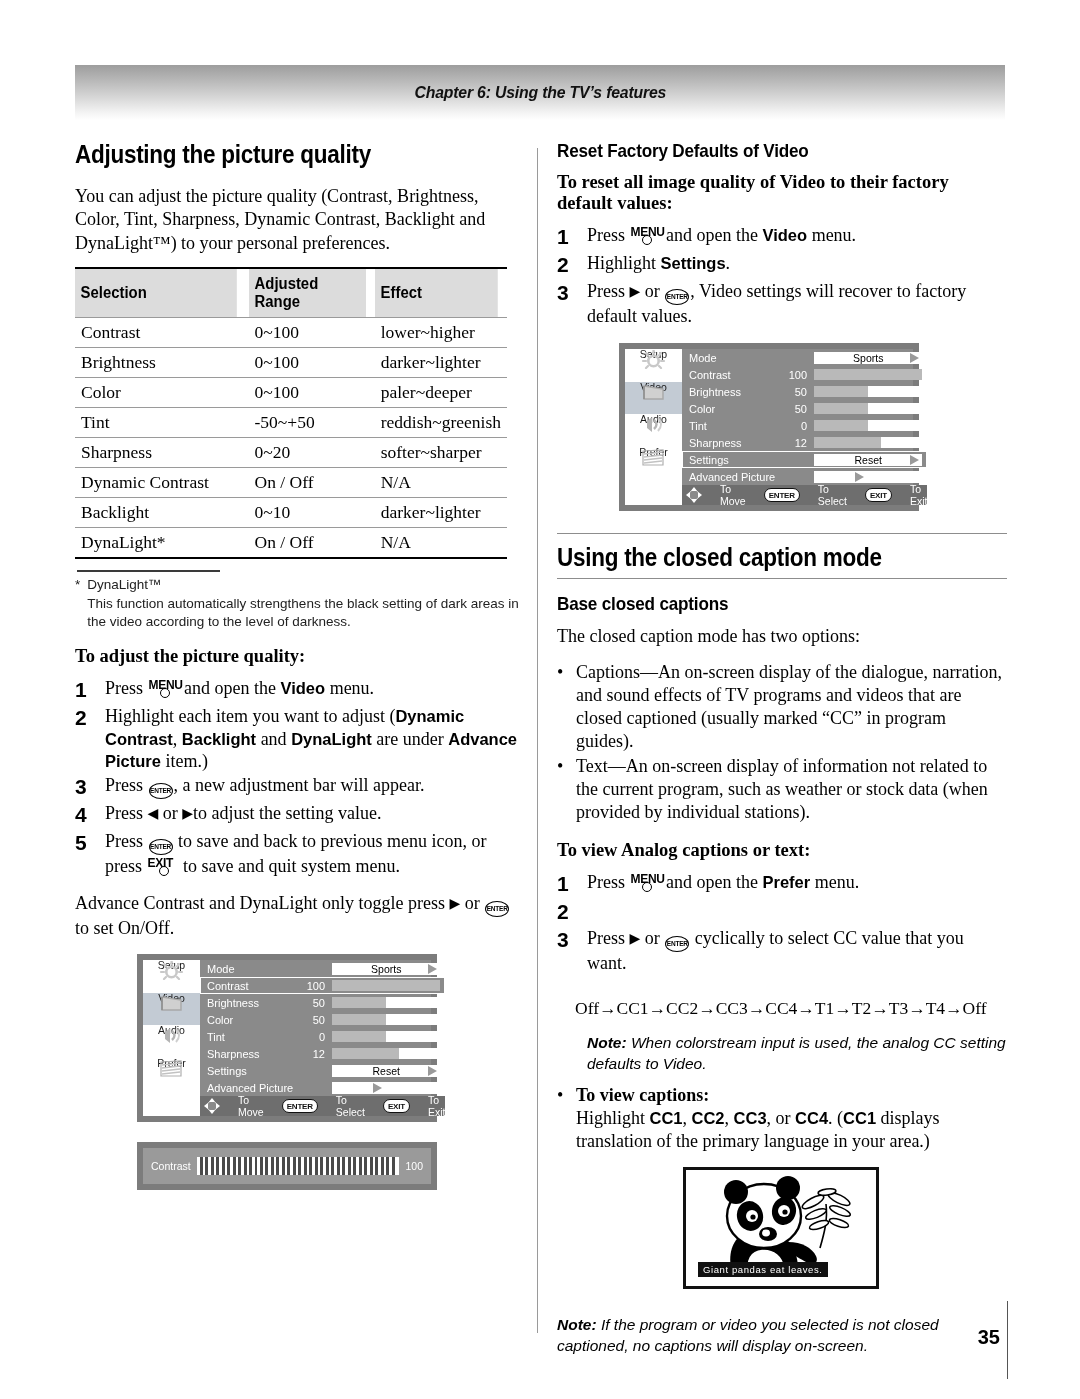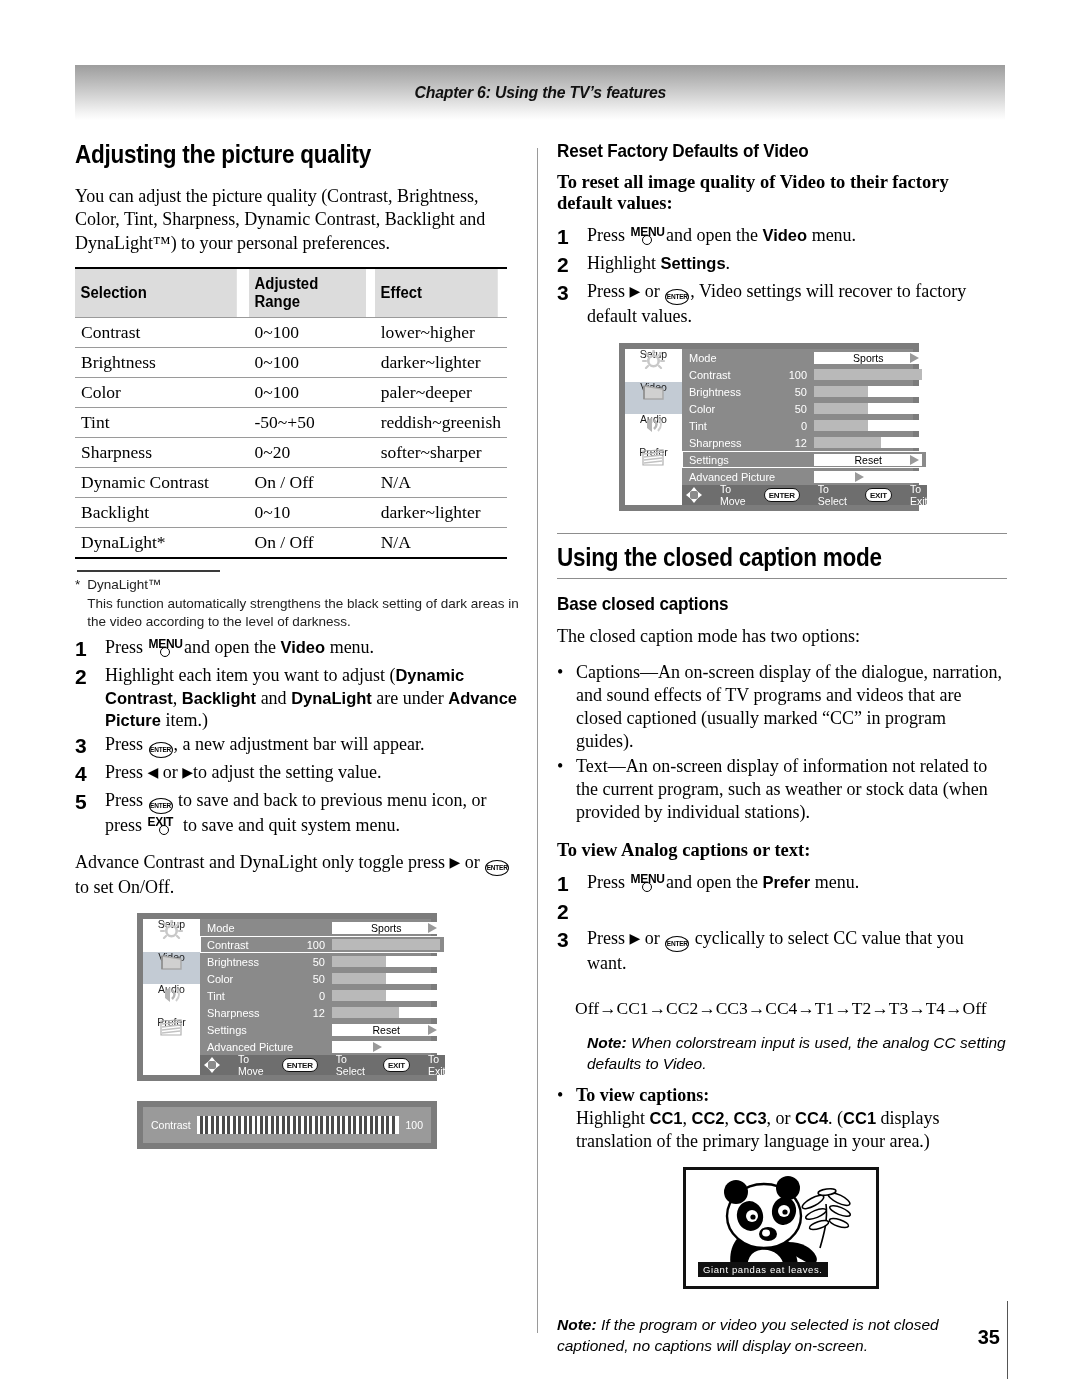--- a/index.html
+++ b/index.html
@@ -297,20 +297,21 @@
 
     <div class="fn-rule"></div>
     <div class="footnote">
       <span class="star">*</span>
       <span>
         <span>DynaLight™</span><br>
         <span>This function automatically strengthens the black setting of dark areas in the video according to the level of darkness.</span>
       </span>
     </div>
 
+    <h3 class="serif-bold">To adjust the picture quality:</h3>
 
     <div class="steps">
 
       <div class="step">
         <span class="num">1</span>
         <span class="txt"><span>Press </span><span class="key-menu"><span class="lbl">MENU</span><span class="circ"></span></span><span> and open the </span><b class="b-sans">Video</b><span> menu.</span></span>
       </div>
 
       <div class="step">
         <span class="num">2</span>

